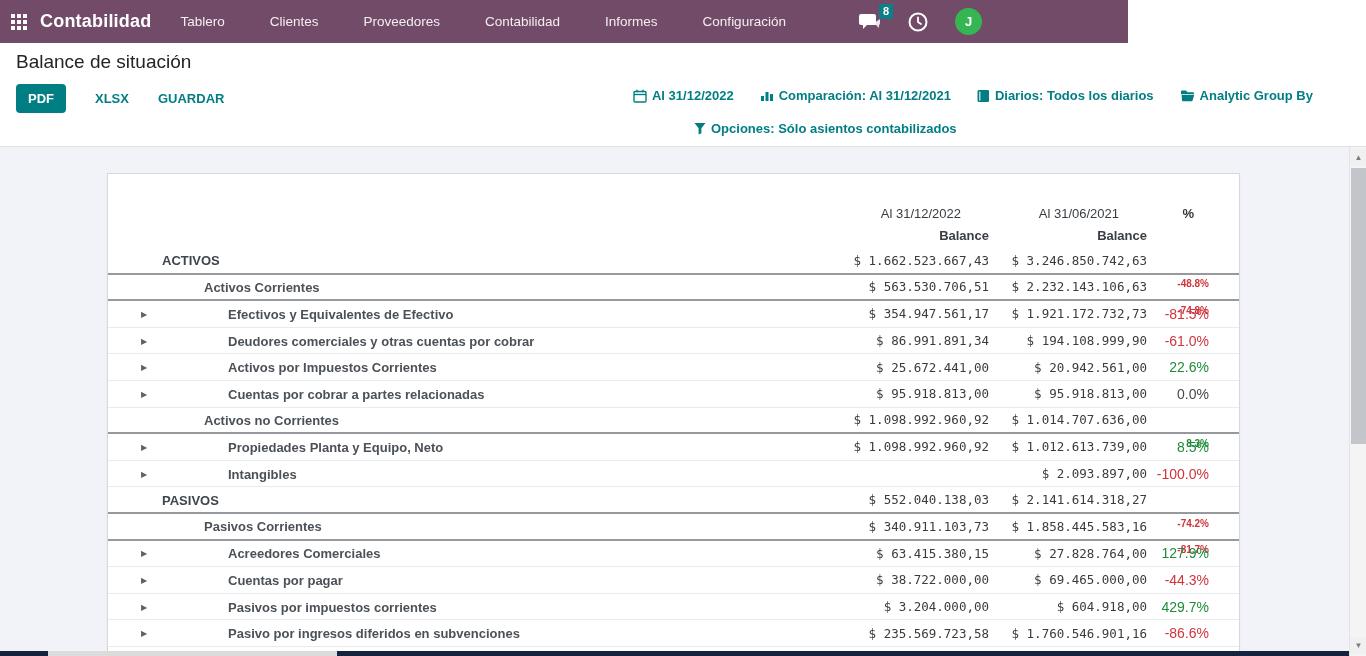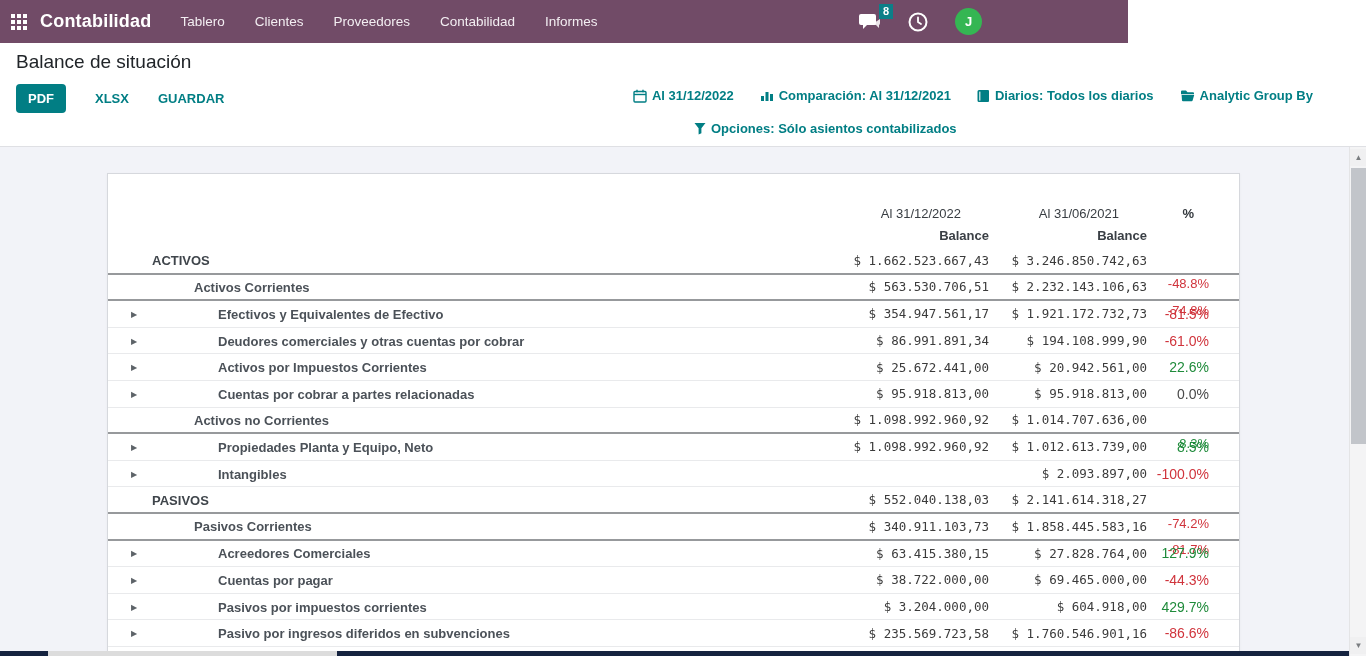--- a/index.html
+++ b/index.html
@@ -6,21 +6,21 @@
   html,body { width:1366px; height:656px; overflow:hidden; background:#fff;
     font-family:"Liberation Sans", sans-serif; }
 
   
   .navbar { position:absolute; left:0; top:0; width:1128px; height:43px;
     background:#714B67; display:flex; align-items:center; color:#fff; z-index:30; }
   .grid-btn { width:38px; height:43px; display:flex; align-items:center; justify-content:center; cursor:pointer; }
   .grid-ico { display:grid; grid-template-columns:repeat(3,4px); grid-template-rows:repeat(3,4px); gap:2px; }
   .grid-ico span { background:#fff; width:4px; height:4px; }
   .brand { font-size:18px; font-weight:700; letter-spacing:.2px; padding:0 14px 0 2px; cursor:pointer; }
-  .menu { display:flex; align-items:flex-end; height:100%; }
+  .menu { display:flex; align-items:flex-end; height:100%;gap:15px; }
   .menu-item { padding:0 15px; font-size:13.5px; color:#f3eef2; height:100%; display:flex; align-items:center; cursor:pointer; }
   .nav-right { margin-left:auto; display:flex; align-items:center; gap:14px; padding-right:146px; }
   .chat-wrap { position:relative; width:26px; height:24px; cursor:pointer; }
   .badge { position:absolute; top:-6px; right:-10px; background:#0c7f88; color:#fff;
     font-size:11px; font-weight:700; padding:1px 4px; line-height:13px; }
   .clock-wrap { width:22px; height:22px; cursor:pointer; margin-left:10px; }
   .avatar { width:27px; height:27px; border-radius:50%; background:#35b653; color:#fff;
     display:flex; align-items:center; justify-content:center; font-size:13px; font-weight:700;
     margin-left:12px; cursor:pointer; }
 
@@ -37,41 +37,41 @@
   .filters2 { position:absolute; left:694px; top:121px; color:#017E84; font-size:13px; font-weight:700; }
   .hdr-divider { position:absolute; left:0; top:146px; width:1366px; height:1px; background:#dfe0e4; }
 
   
   .content { position:absolute; left:0; top:147px; width:1366px; height:509px; background:#f2f3f8; overflow:hidden; }
   .card { position:absolute; left:107px; top:26px; width:1133px; height:600px; background:#fff;
     border:1px solid #d6d8dd; box-shadow:0 1px 3px rgba(0,0,0,.04); }
 
   .thead { position:absolute; left:0; top:28px; right:0; }
   .hrow { display:flex; padding-right:30px; height:22px; align-items:center; }
-  .c-name { flex:1; position:relative; }
+  .c-name { flex:1; position:relative;margin-left:10px; }
   .c-v1 { width:200px; text-align:right; }
   .c-v2 { width:158px; text-align:right; }
   .c-pct { width:62px; text-align:right; }
   .hdr-date { font-size:13px; color:#383d42; padding-right:28px; }
   .hdr-pct { font-size:13px; font-weight:700; color:#33383d; padding-right:15px; }
   .hdr-bal { font-size:13px; font-weight:600; color:#3a3f45; }
 
   .rows { position:absolute; left:0; top:74px; right:0; }
   .trow { display:flex; align-items:center; height:26.6px; padding-right:30px; }
   .trow.sep2 { border-bottom:2px solid #97999c; }
   .trow.sep1 { border-bottom:1px solid #e9eaec; }
   .caret { position:absolute; left:23px; top:50%; transform:translateY(-50%);
     font-size:8px; color:#5d6368; visibility:hidden; cursor:pointer; }
   .rlabel { font-size:13px; font-weight:700; color:#4b5158; display:inline-block; }
   .lvl1 .rlabel { padding-left:44px; color:#3f454b; }
   .lvl2 .rlabel { padding-left:86px; }
   .lvl3 .rlabel { padding-left:110px; cursor:pointer; }
   .money { font-family:"DejaVu Sans Mono", monospace; font-size:12.5px; color:#3b3b3b; }
   .pct { font-size:14px; font-weight:400; }
-  .trow.boldrow .pct { font-size:13px; font-weight:400;margin-top:47px; }
+  .trow.boldrow .pct { font-size:10px; font-weight:700;margin-top:47px; }
   .pct.neg { color:#d0343c; }
   .pct.pos { color:#1f8b3b; }
   .pct.zero { color:#494949; }
 
   
   .scrollbar { position:absolute; right:0; top:147px; width:17px; height:509px;
     background:#f4f4f5; border-left:1px solid #e4e4e6; z-index:25; }
   .sb-btn { position:absolute; left:0; width:17px; height:17px; display:flex; align-items:center;
     justify-content:center; font-size:8px; color:#7a7d80; background:#f0f0f1; cursor:pointer; }
   .sb-up { top:2px; }
@@ -102,20 +102,21 @@
         <span></span>
     </div>
   </div>
   <div class="brand">Contabilidad</div>
   <div class="menu">
     <div class="menu-item">Tablero</div>
     <div class="menu-item">Clientes</div>
     <div class="menu-item">Proveedores</div>
     <div class="menu-item">Contabilidad</div>
     <div class="menu-item">Informes</div>
+    <div class="menu-item">Configuración</div>
   </div>
   <div class="nav-right">
     <div class="chat-wrap">
       <span>
         <svg width="26" height="24" viewBox="0 0 26 24">
           <path d="M4 4 h13 a2 2 0 0 1 2 2 v7 a2 2 0 0 1 -2 2 h-7 l-4 4 v-4 h-2 a2 2 0 0 1 -2 -2 v-7 a2 2 0 0 1 2 -2 z" fill="#fff"></path>
           <path d="M14 15 h5 l3 3 v-3 a2 2 0 0 0 1 -2 v-4" fill="#fff" opacity=".85"></path>
         </svg>
       </span>
       <span class="badge">8</span>

